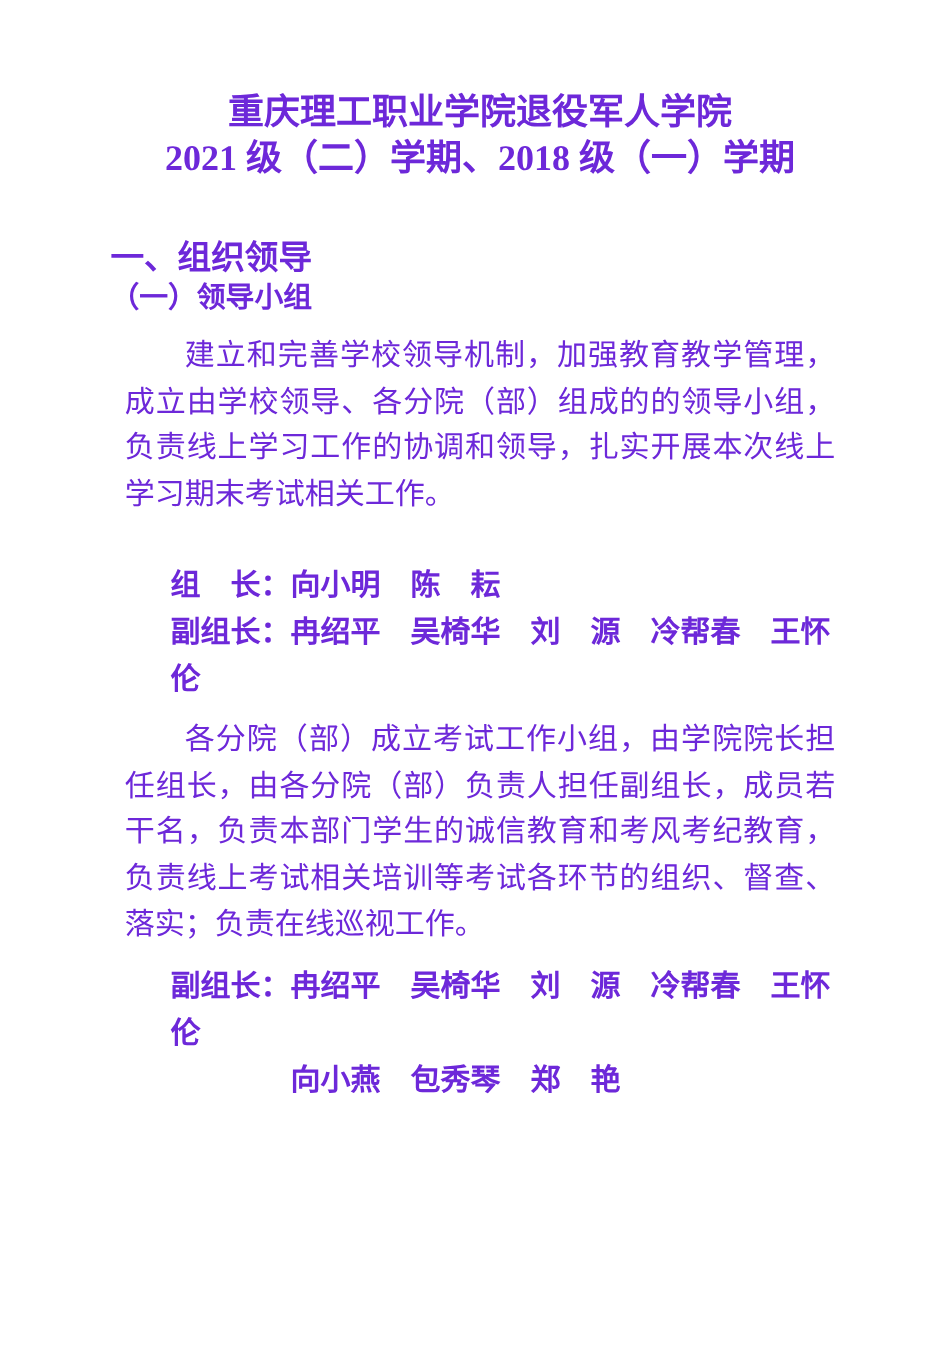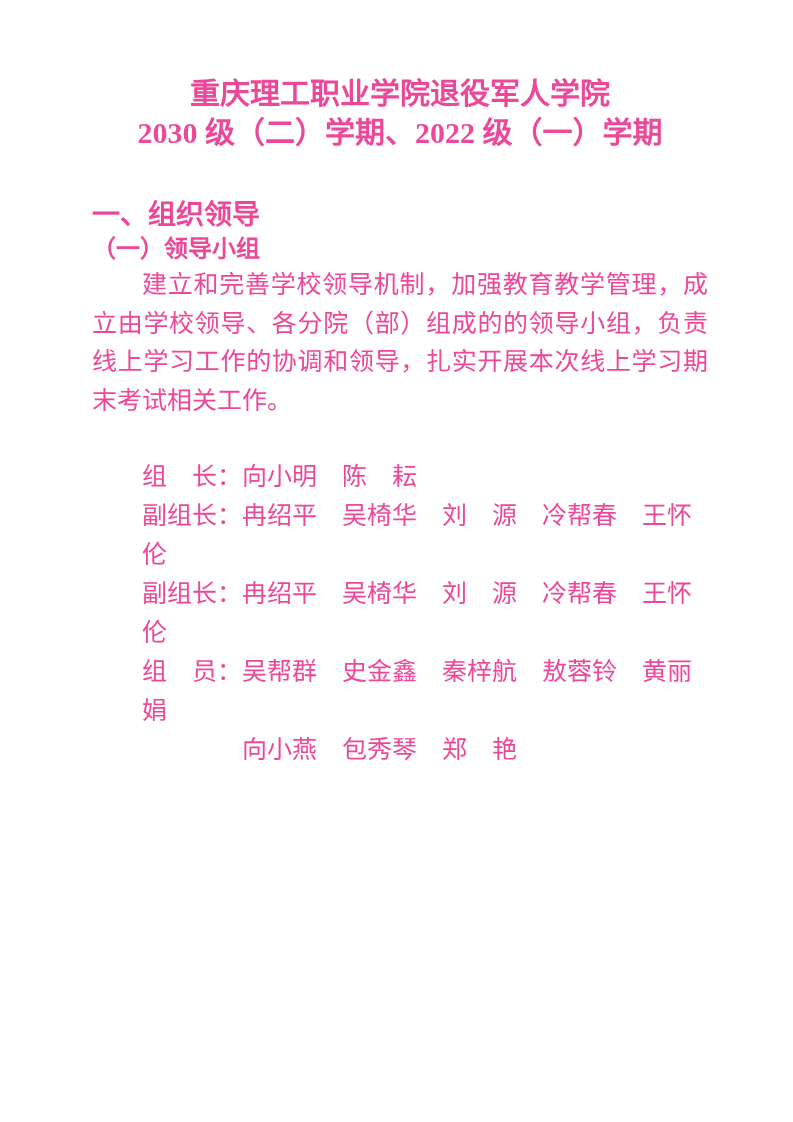--- a/index.html
+++ b/index.html
@@ -6,21 +6,21 @@
     margin: 0;
     padding: 0;
     background: #ffffff;
   }
   .page {
     position: relative;
     width: 793px;
     height: 1122px;
     margin: 0 auto;
     background: #ffffff;
-    color: #ec4899;
+    color: #6d28d9;
     box-sizing: border-box;
     padding: 74px 85px 0 92px;
     overflow: hidden;
     font-family: "Liberation Serif", "DejaVu Serif", serif;
   }
   
   .doc-title {
     text-align: center;
     font-weight: 700;
     font-size: 30px;
@@ -42,56 +42,57 @@
     margin: 0;
     font-size: 24px;
     line-height: 34px;
     font-weight: 700;
     font-family: Liberation Serif, serif;
   }
   .gap-before { margin-top: 32px; }
 
   
   .body-para {
-    margin: 0;
+    margin: 12px;
     font-size: 25px;
     line-height: 38.5px;
     text-align: justify;
     text-justify: inter-ideograph;
     text-indent: 2em;
   }
 
   
   .name-line {
     font-size: 25px;
     line-height: 39px;
     margin-left: 2em;
     white-space: pre-wrap;
+    font-weight: bold;
   }
   .gap-before-sm { margin-top: 37px; }
   .continued { margin-left: 6em; }
 </style>
 </head>
 <body>
 
 <div class="page">
 
   <header class="doc-title">
     <div class="title-line">重庆理工职业学院退役军人学院</div>
-    <div class="title-line">2030 级（二）学期、2022 级（一）学期</div>
+    <div class="title-line">2021 级（二）学期、2018 级（一）学期</div>
   </header>
 
   <h2 class="h-main">一、组织领导</h2>
 
   <h3 class="h-sub">（一）领导小组</h3>
 
   <p class="body-para">建立和完善学校领导机制，加强教育教学管理，成立由学校领导、各分院（部）组成的的领导小组，负责线上学习工作的协调和领导，扎实开展本次线上学习期末考试相关工作。</p>
 
   <div class="name-line gap-before-sm">组　长：向小明　陈　耘</div>
   <div class="name-line">副组长：冉绍平　吴椅华　刘　源　冷帮春　王怀伦</div>
 
 
+  <p class="body-para">各分院（部）成立考试工作小组，由学院院长担任组长，由各分院（部）负责人担任副组长，成员若干名，负责本部门学生的诚信教育和考风考纪教育，负责线上考试相关培训等考试各环节的组织、督查、落实；负责在线巡视工作。</p>
 
   <div class="name-line">副组长：冉绍平　吴椅华　刘　源　冷帮春　王怀伦</div>
-  <div class="name-line">组　员：吴帮群　史金鑫　秦梓航　敖蓉铃　黄丽娟</div>
   <div class="name-line continued">向小燕　包秀琴　郑　艳</div>
 
 </div>
 
 </body></html>

